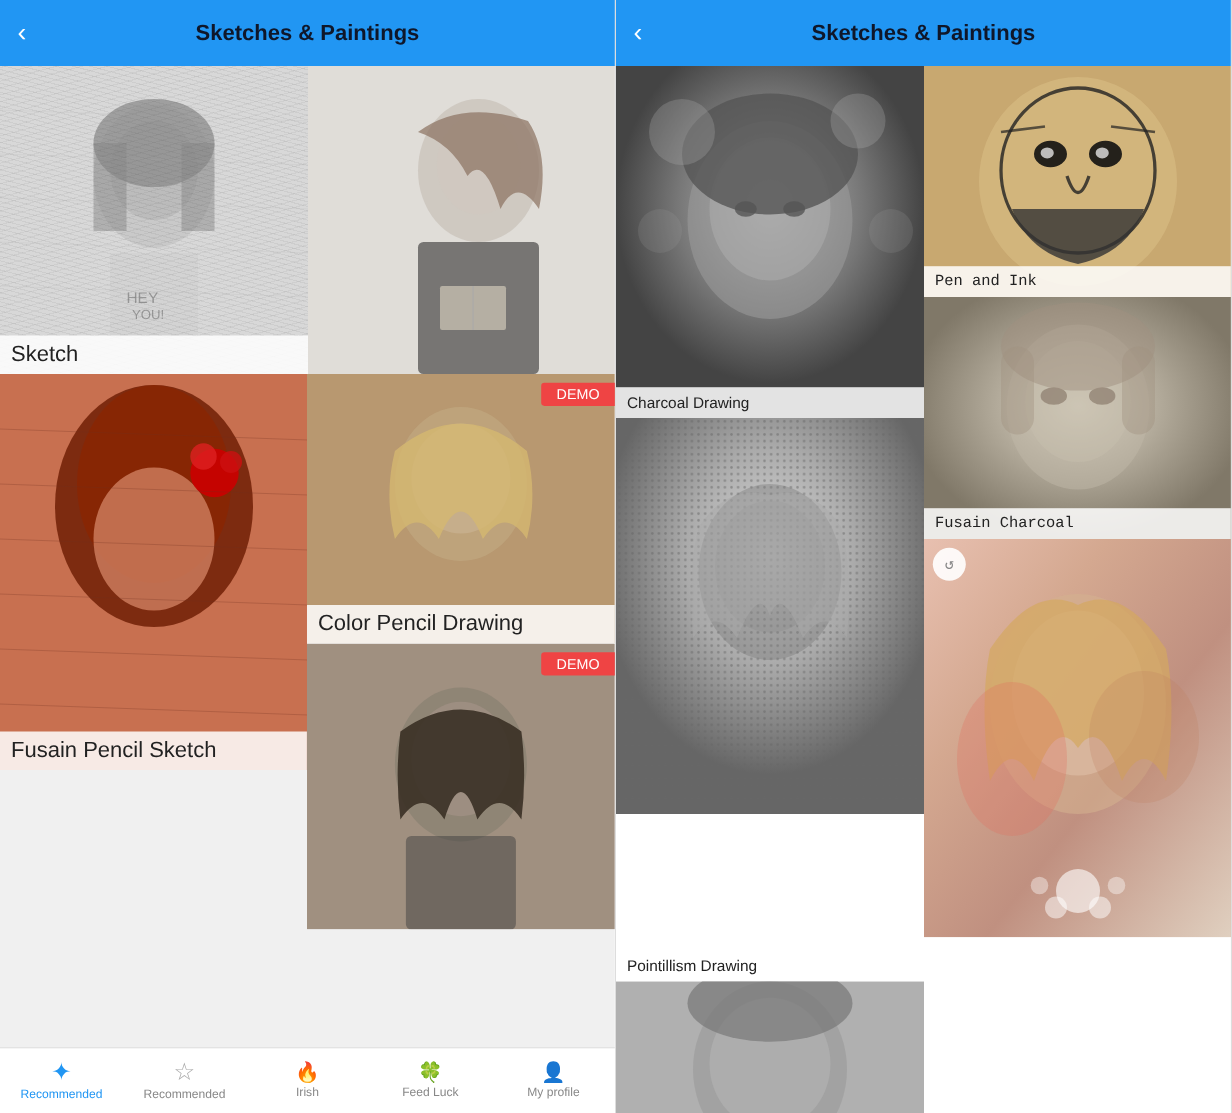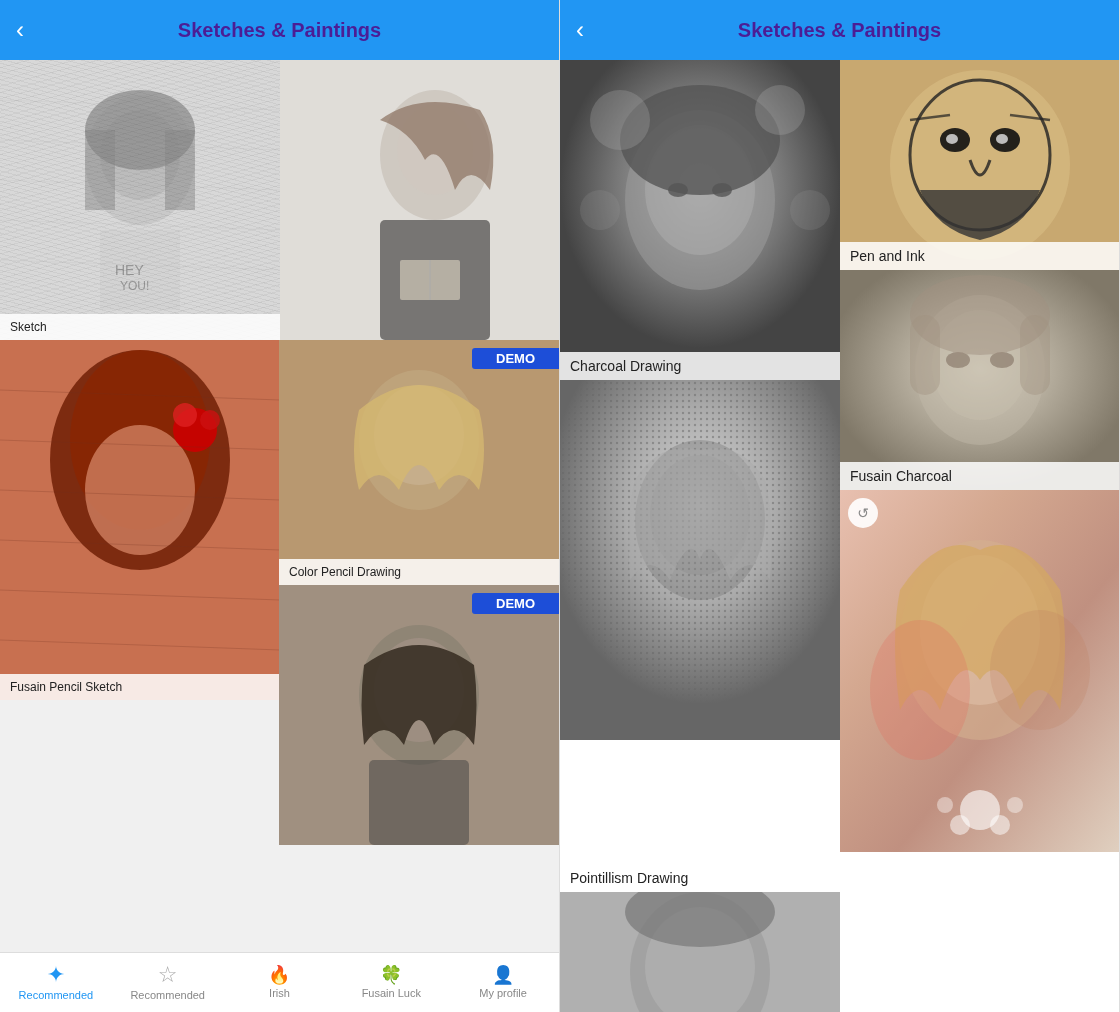--- a/index.html
+++ b/index.html
@@ -18,21 +18,21 @@
       background: #2196F3;
       height: 60px;
       display: flex;
       align-items: center;
       justify-content: center;
       position: relative;
       flex-shrink: 0;
     }
 
     .header-title {
-      color: #4c1d95;
+      color: #0f172a;
       font-size: 20px;
       font-weight: 600;
     }
 
     .back-btn {
       position: absolute;
       left: 16px;
       color: white;
       font-size: 24px;
       cursor: pointer;
@@ -52,34 +52,34 @@
       overflow: hidden;
     }
 
     .grid-item .label {
       position: absolute;
       bottom: 0;
       left: 0;
       right: 0;
       background: rgba(255,255,255,0.85);
       padding: 6px 10px;
-      font-size: 12px;
+      font-size: 20px;
       font-weight: 500;
       color: #222;
     }
 
     .demo-badge {
       position: absolute;
       top: 8px;
       right: 0;
-      background: #1d4ed8;
+      background: #ef4444;
       color: #fff;
       font-size: 13px;
-      font-weight: 700;
-      padding: 3px 24px;
+      font-weight: 400;
+      padding: 3px 14px;
       border-radius: 3px 0 0 3px;
       z-index: 10;
     }
 
     
     .left-panel .row1 {
       display: flex;
       width: 100%;
     }
     .left-panel .row1 .grid-item:nth-child(1) { width: 280px; height: 280px; }
@@ -297,21 +297,21 @@
     <div class="tab-item">
       <span class="tab-icon">☆</span>
       <span class="tab-label">Recommended</span>
     </div>
     <div class="tab-item">
       <span class="tab-icon" style="font-size:18px;">🔥</span>
       <span class="tab-label">Irish</span>
     </div>
     <div class="tab-item">
       <span class="tab-icon" style="font-size:18px;">🍀</span>
-      <span class="tab-label">Fusain Luck</span>
+      <span class="tab-label">Feed Luck</span>
     </div>
     <div class="tab-item">
       <span class="tab-icon" style="font-size:18px;">👤</span>
       <span class="tab-label">My profile</span>
     </div>
   </div>
 </div>
 
 <div class="phone-panel right-panel">
 
@@ -378,21 +378,21 @@
           <rect width="280" height="120" fill="#b0b0b0"></rect>
 
           <ellipse cx="140" cy="80" rx="70" ry="80" fill="#999" opacity="0.6"></ellipse>
           <ellipse cx="140" cy="75" rx="55" ry="60" fill="#b8b8b8" opacity="0.5"></ellipse>
 
           <ellipse cx="140" cy="20" rx="75" ry="35" fill="#777" opacity="0.7"></ellipse>
         </svg>
       </div>
     </div>
 
-    <div style="width:336px; display:flex; flex-direction:column;">
+    <div style="width:336px; display:flex; flex-direction:column;font-family:Liberation Mono, monospace;">
 
       <div class="right-item" style="height:210px;">
         <svg width="280" height="210" viewBox="0 0 280 210" xmlns="http://www.w3.org/2000/svg">
           <rect width="280" height="210" fill="#c8a870"></rect>
 
           <ellipse cx="140" cy="105" rx="90" ry="95" fill="#d4b880" opacity="0.8"></ellipse>
 
           <ellipse cx="140" cy="95" rx="70" ry="75" fill="none" stroke="#222" stroke-width="3" opacity="0.8"></ellipse>
 
           <ellipse cx="115" cy="80" rx="15" ry="12" fill="#111" opacity="0.9"></ellipse>

